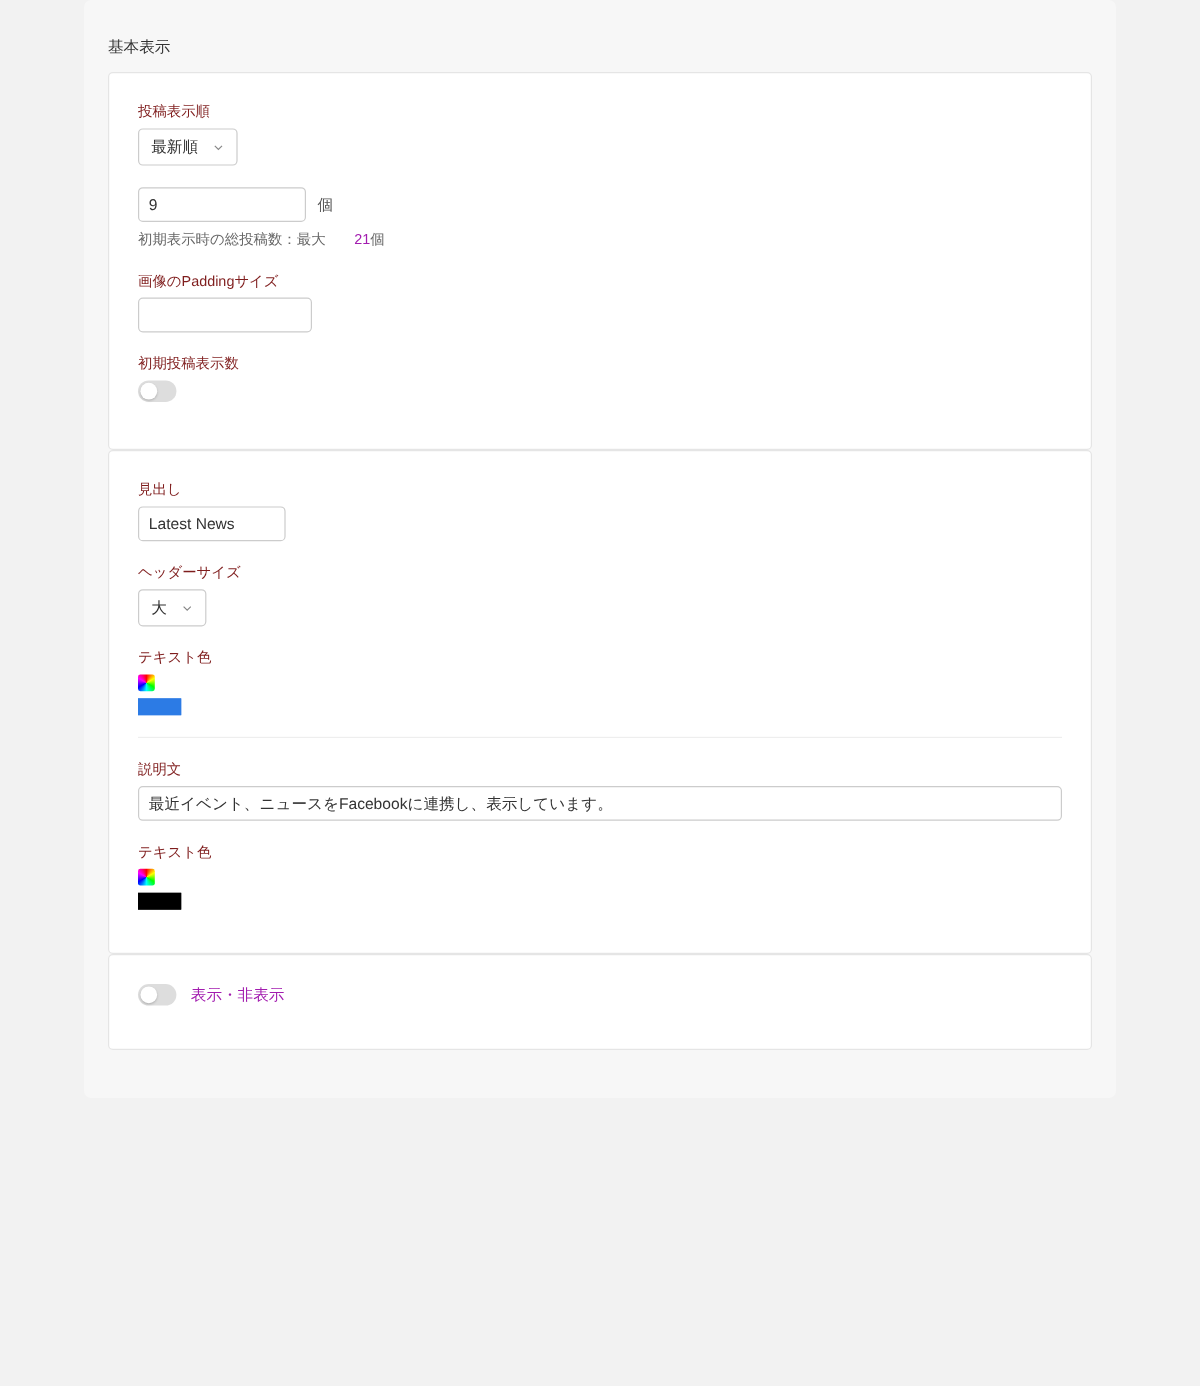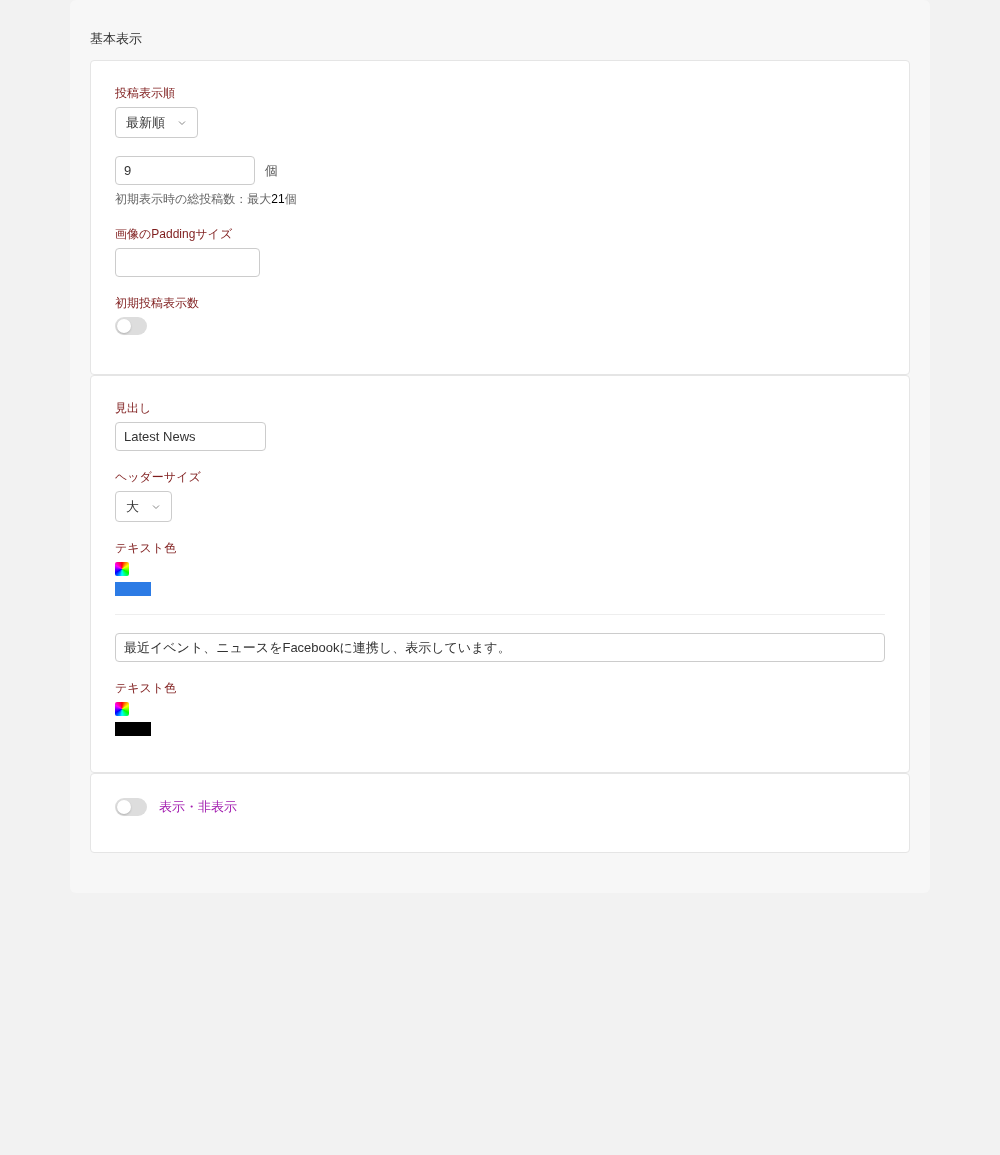--- a/index.html
+++ b/index.html
@@ -65,33 +65,33 @@
 input[type="text"] {
   border: 1px solid #ccc;
   border-radius: 4px;
   padding: 6px 8px;
   font-size: 13px;
   color: #333;
   background: #fff;
 }
 .input-num { width: 140px; }
 .input-pad { width: 145px; }
-.input-heading { width: 151px; }
+.input-heading { width: 123px; }
 .input-wide { width: 100%; }
 .suffix {
   font-size: 13px;
   color: #555;
   margin-left: 6px;
 }
 .help-text {
   font-size: 12px;
   color: #666;
   margin-top: 6px;
 }
-.help-text .num { color: #000000; }
+.help-text .num { color: #a21caf; margin-left: 24px; }
 .toggle {
   width: 32px;
   height: 18px;
   border-radius: 10px;
   background: #ddd;
   position: relative;
   cursor: pointer;
   display: inline-block;
 }
 .toggle .knob {
@@ -202,20 +202,21 @@
 
       <div class="field">
         <label class="field-label">テキスト色</label>
         <span class="color-picker-icon"></span>
         <span class="color-swatch" style="background:#2c7be5;border-color:#2c7be5"></span>
       </div>
 
       <hr class="hr">
 
       <div class="field">
+        <label class="field-label">説明文</label>
         <input type="text" class="input-wide" value="最近イベント、ニュースをFacebookに連携し、表示しています。" style="">
       </div>
 
       <div class="field">
         <label class="field-label">テキスト色</label>
         <span class="color-picker-icon"></span>
         <span class="color-swatch" style="background:#000000;border-color:#000000"></span>
       </div>
 
     </div>

